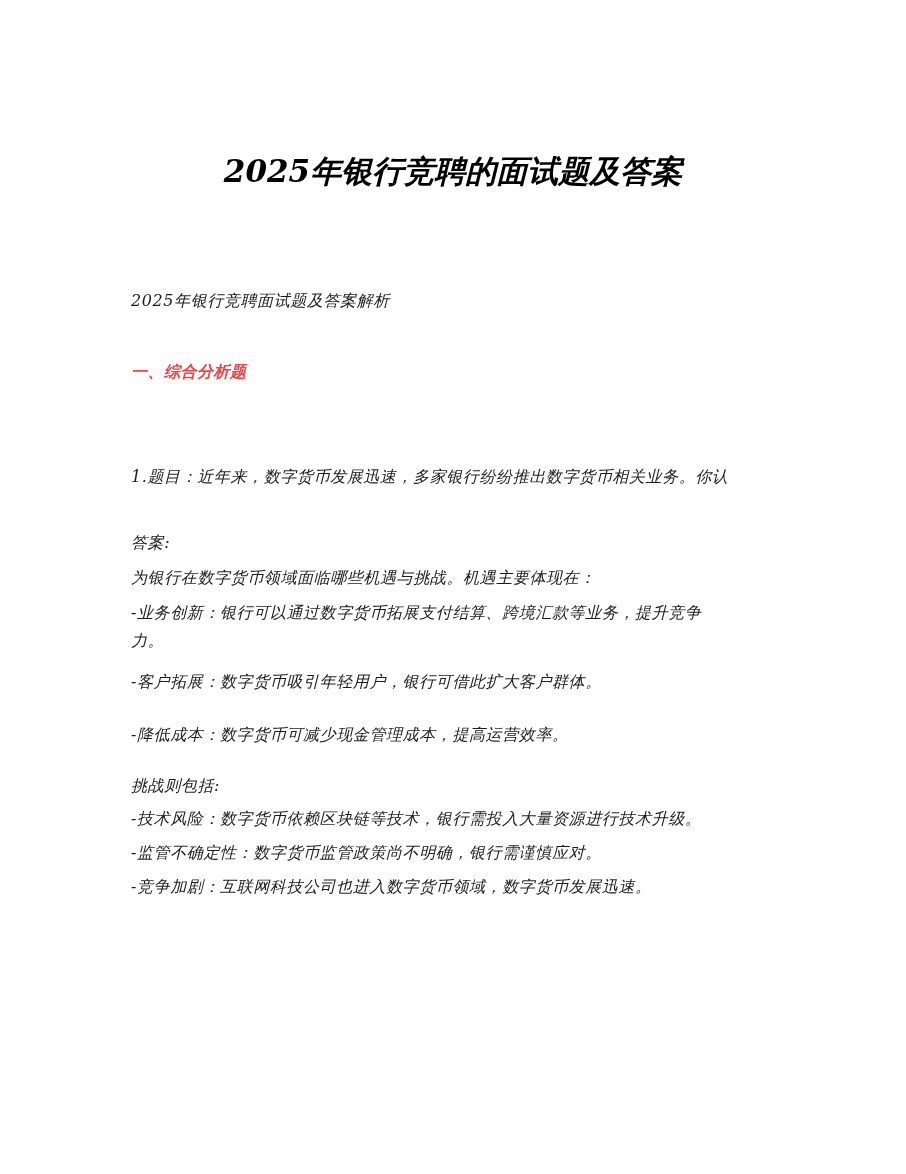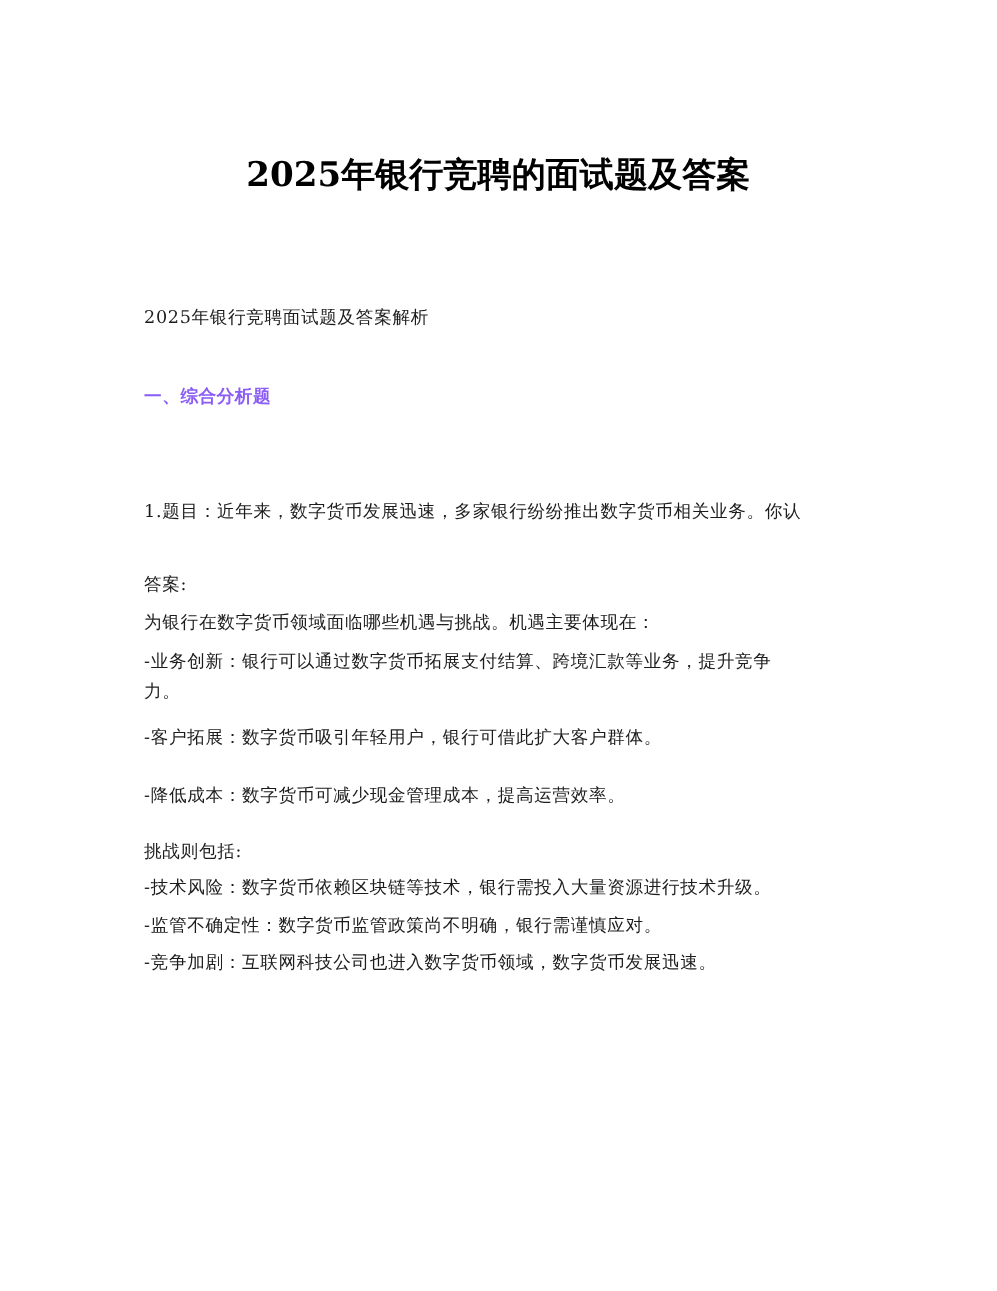--- a/index.html
+++ b/index.html
@@ -1,22 +1,22 @@
 <!DOCTYPE html>
 <html><head>
 <meta charset="utf-8">
 <style>
   html, body { margin: 0; padding: 0; background: #ffffff; }
   body { width: 906px; height: 1174px; position: relative; overflow: hidden;
          font-family: "DejaVu Serif", "Liberation Serif", serif; color: #1a1a1a; }
-  .page { position: absolute; left: 0; top: 4px; width: 906px; height: 904px; }
+  .page { position: absolute; left: 0; top: 16px; width: 906px; height: 904px; font-style: italic; }
   .title { position: absolute; left: 0; top: 133px; width: 906px; text-align: center;
            font-size: 31px; font-weight: bold; color: #000; letter-spacing: 0px; line-height: 44px; }
   .line { position: absolute; left: 131px; font-size: 16px; line-height: 22px; white-space: nowrap; color: #1c1c1c; letter-spacing: 0.6px; }
-  .heading { font-family: "DejaVu Sans", "Liberation Sans", sans-serif; font-weight: bold; font-size: 16px; color: #8b5cf6; letter-spacing: 0.5px; }
+  .heading { font-family: "DejaVu Sans", "Liberation Sans", sans-serif; font-weight: bold; font-size: 16px; color: #ef4444; letter-spacing: 0.5px; }
 </style>
 </head>
 <body>
 
 <div class="page">
   <div class="title">2025年银行竞聘的面试题及答案</div>
 
   <div class="line" style="top:274px;">2025年银行竞聘面试题及答案解析</div>
 
   <div class="line heading" style="top:345px;">一、综合分析题</div>

